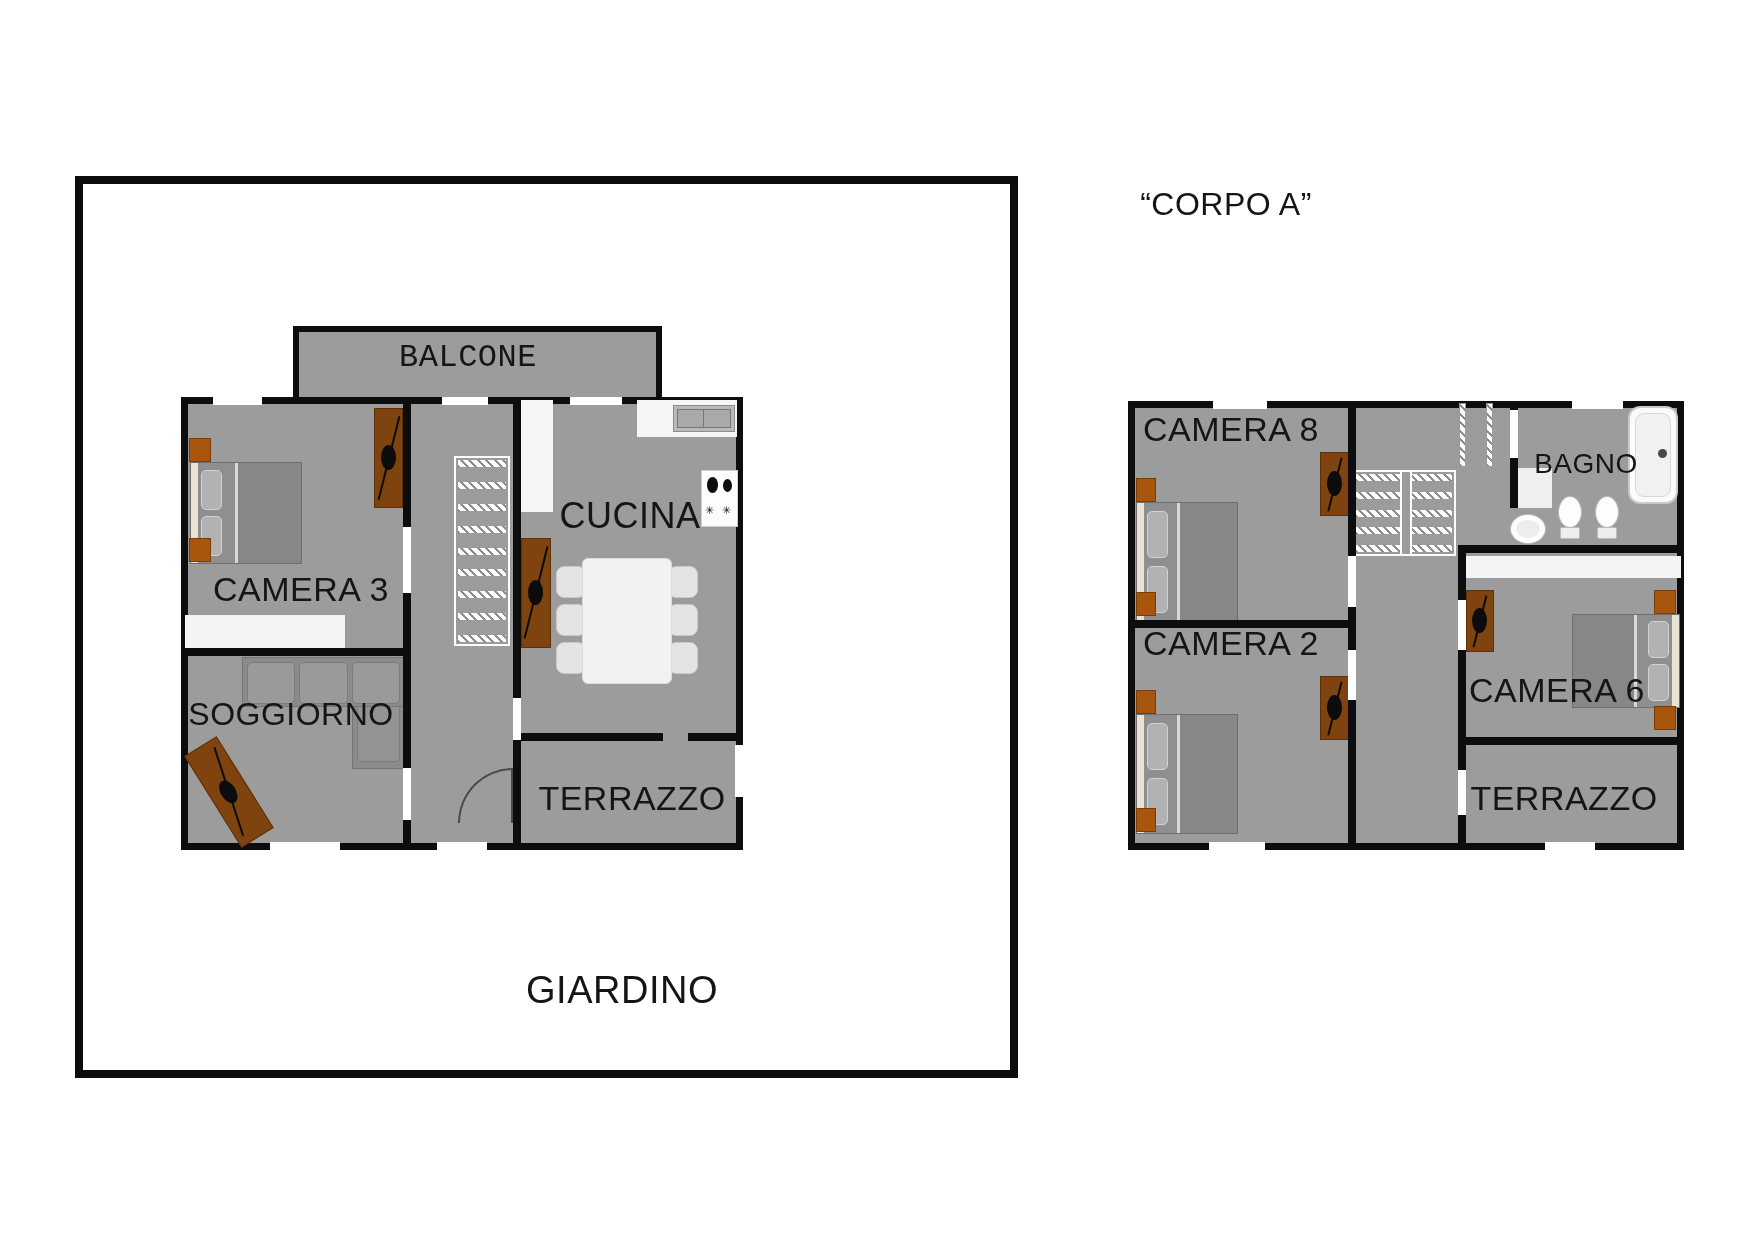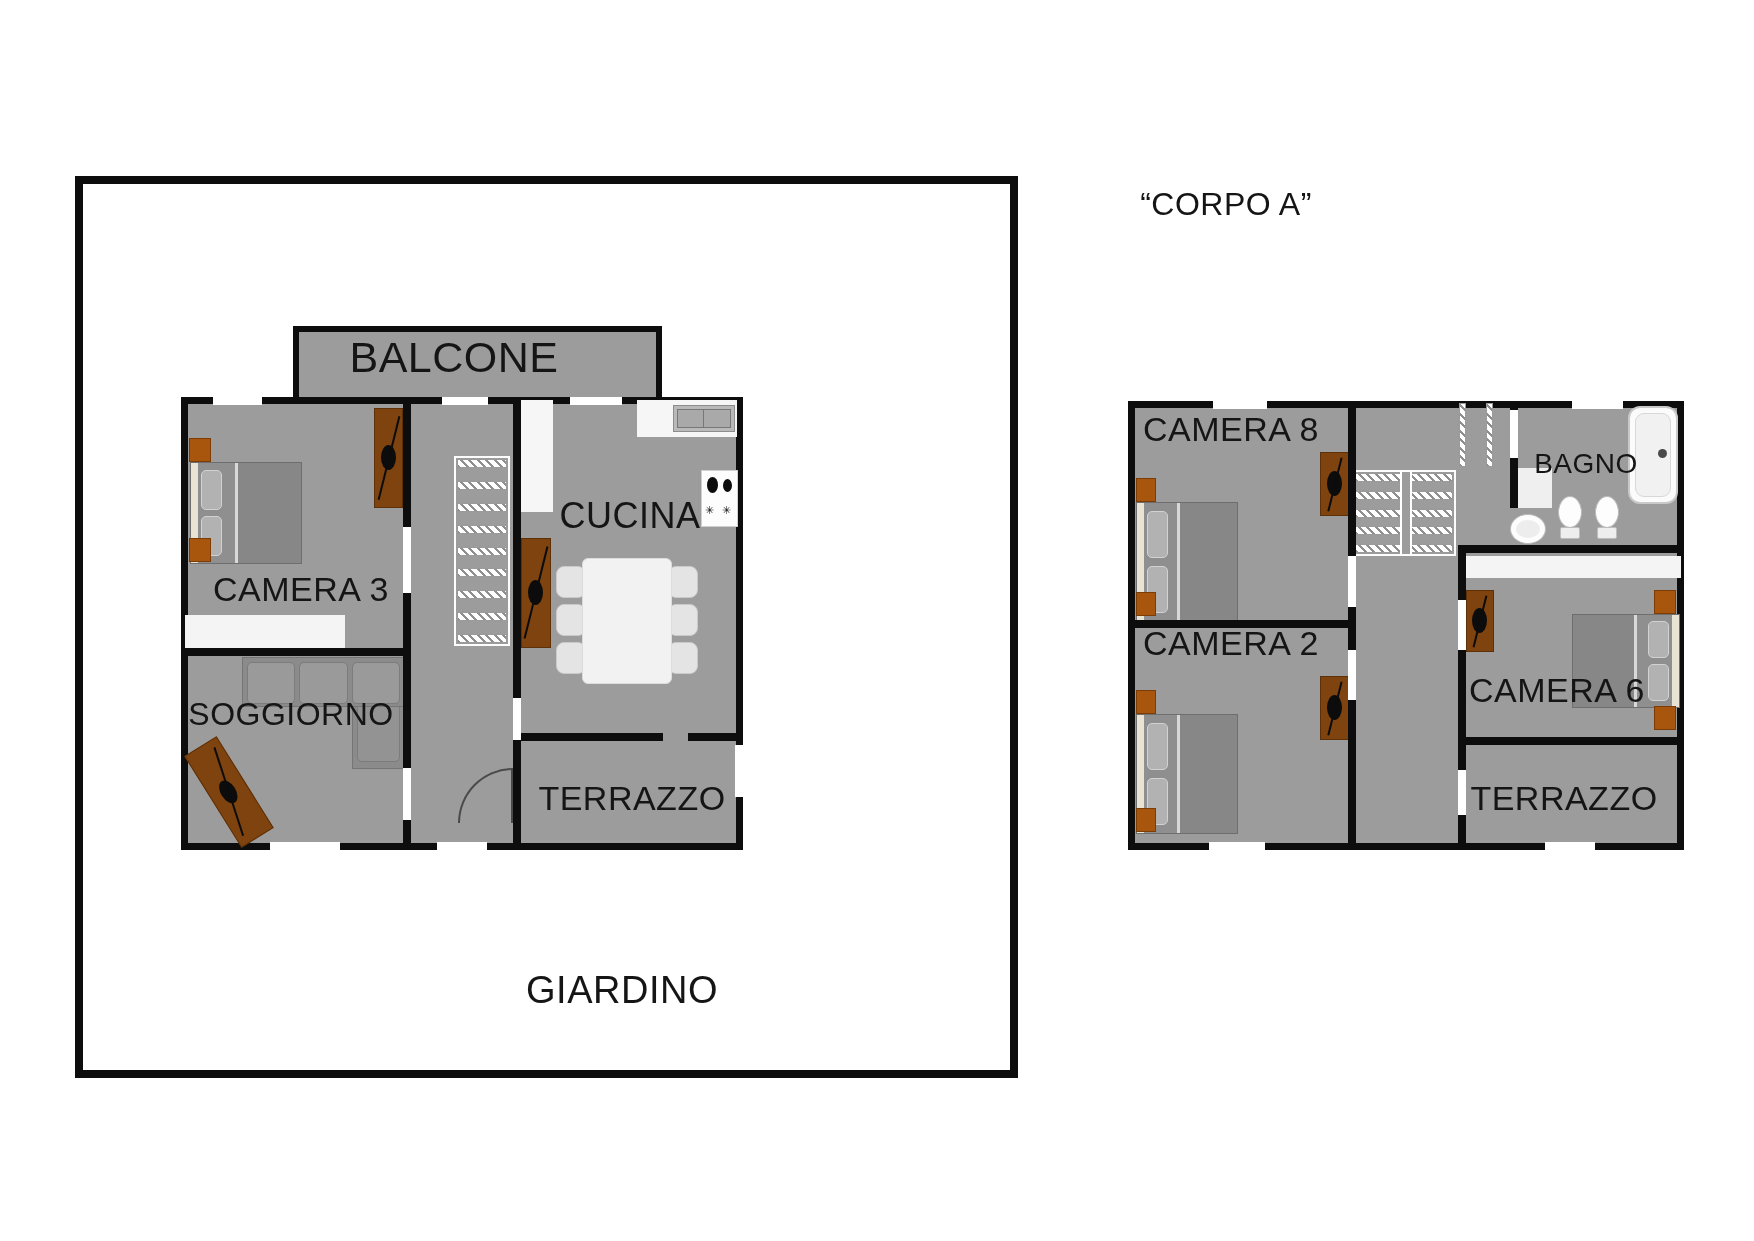--- a/index.html
+++ b/index.html
@@ -82,21 +82,21 @@
 </style>
 </head>
 <body>
 
 <div id="canvas">
 
   <div class="outline-box" style="left:75px; top:176px; width:943px; height:902px;"></div>
   <div class="lbl" style="left:622px; top:990px; font-size:38px;">GIARDINO</div>
 
   <div class="abs" style="left:293px; top:326px; width:369px; height:77px; background:#9c9c9c; border:6px solid #0d0d0d; box-sizing:border-box; z-index:5;"></div>
-  <div class="lbl" style="left:454px; top:357px; font-size:43px;">BALCONE</div>
+  <div class="lbl" style="left:468px; top:357px; font-size:32px;font-family:Liberation Mono, monospace;">BALCONE</div>
 
   <div class="building" style="left:181px; top:397px; width:562px; height:453px; z-index:6;"></div>
 
   <div class="bed" style="left:190px; top:462px; width:110px; height:100px;">
     <span class="duvet"></span>
     <span class="hb"></span>
     <span class="p1"></span>
     <span class="p2"></span>
   </div>
   <div class="ns" style="left:189px; top:438px; width:22px; height:24px;"></div>

